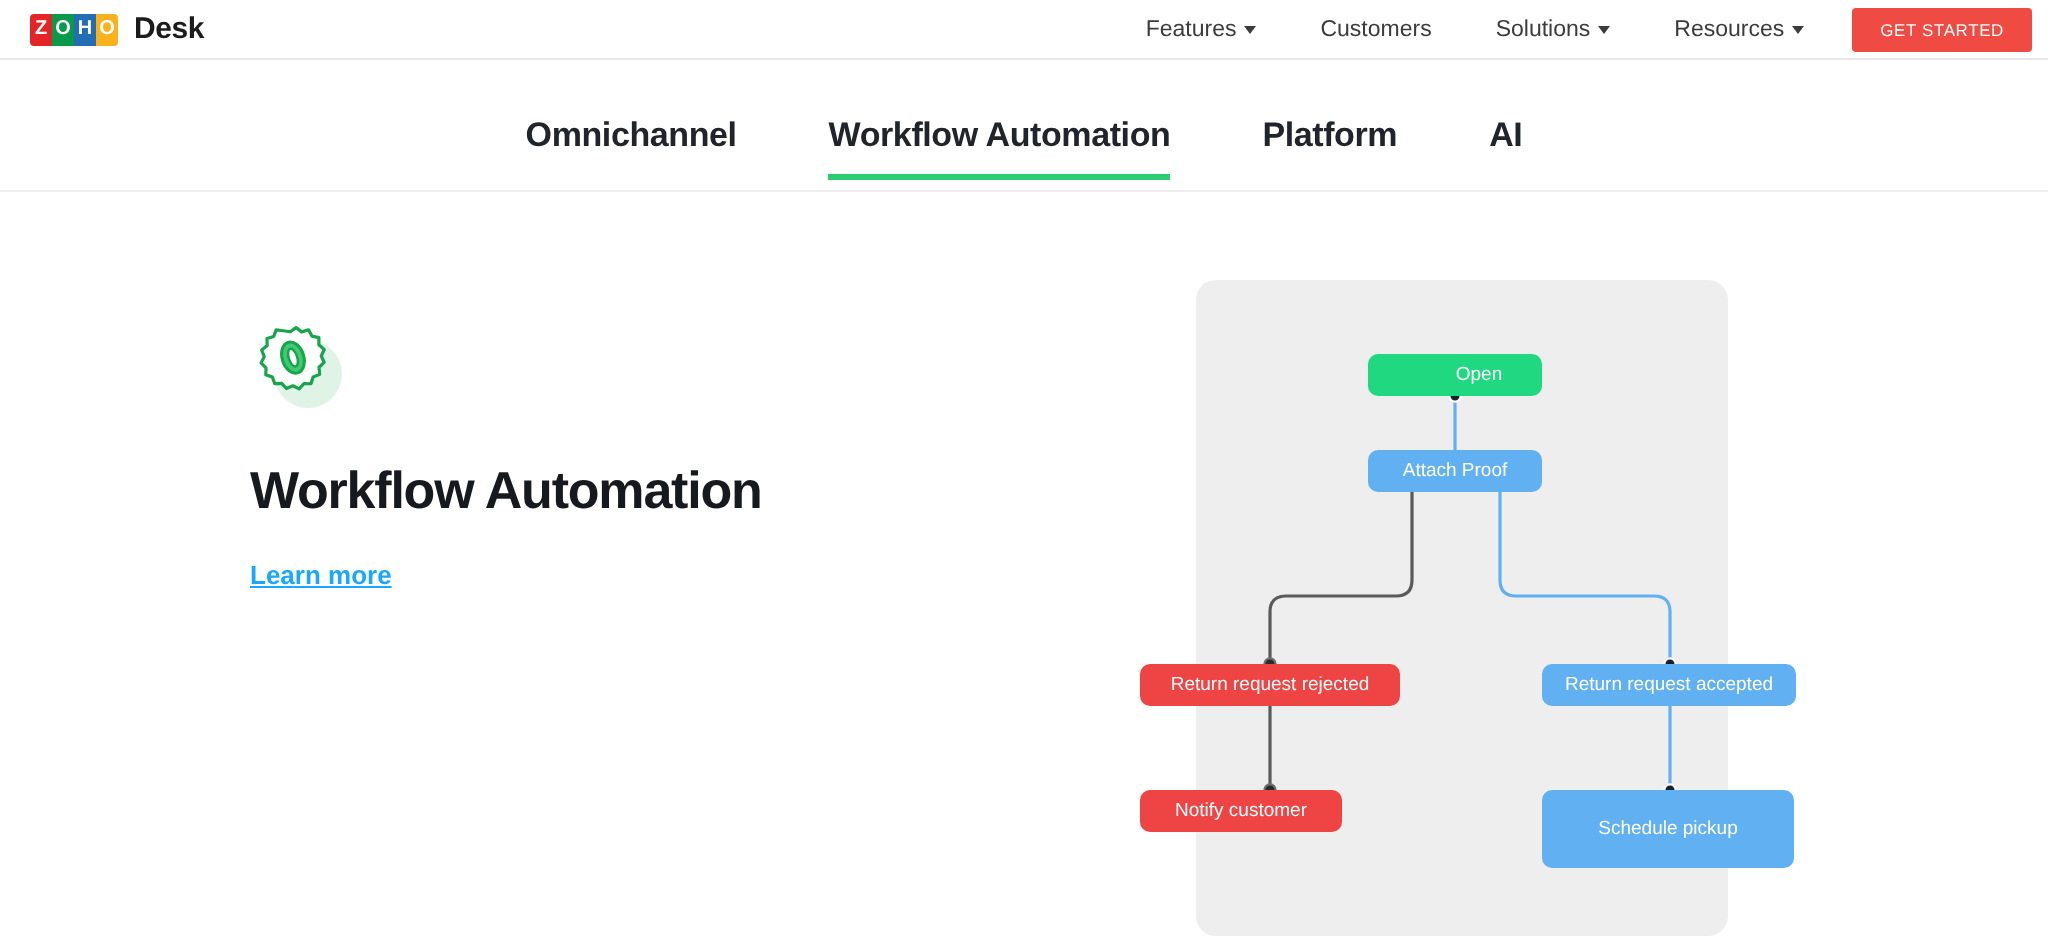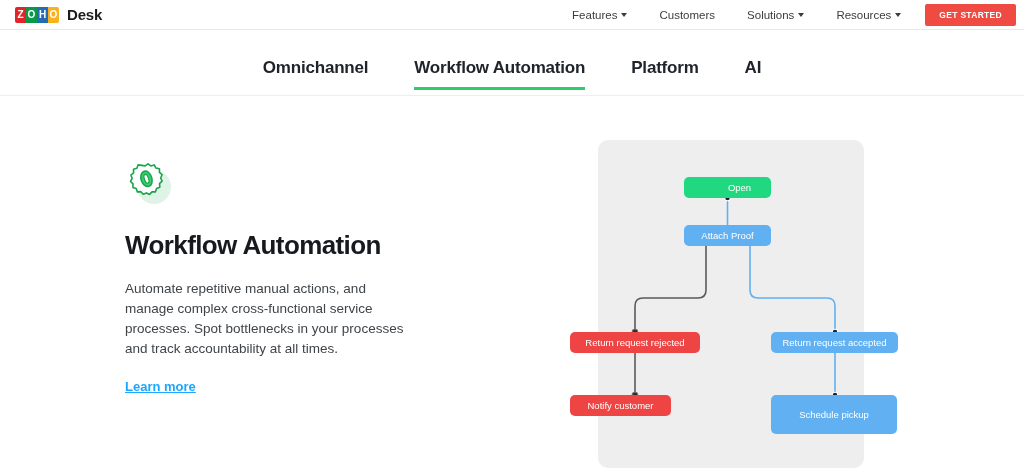--- a/index.html
+++ b/index.html
@@ -45,21 +45,21 @@
   }
   .caret {
     width: 0; height: 0; display: inline-block;
     border-left: 3.5px solid transparent;
     border-right: 3.5px solid transparent;
     border-top: 4px solid #3c3c3c;
     margin-top: 1px;
   }
   .cta {
     background: #ef4b42; color: #fff;
-    font-size: 8.5px; font-weight: bold; letter-spacing: 0.3px;
+    font-size: 8.5px; font-weight: normal; letter-spacing: 0.3px;
     padding: 0 14px; height: 22px;
     display: flex; align-items: center; justify-content: center;
     border-radius: 2px; margin-right: 8px; margin-left: 8px;
     cursor: pointer; white-space: nowrap;
   }
 
   
   .tabbar {
     position: absolute; left: 0; top: 47px;
     width: 1024px; height: 49px;
@@ -168,21 +168,20 @@
     <svg width="48" height="48" viewBox="0 0 48 48">
       <g transform="rotate(-18 22 22)">
         <path d="M22 4.5 L25.2 6.1 L28.6 5.0 L30.6 7.9 L34.2 8.0 L34.8 11.5 L37.9 13.3 L36.8 16.7 L38.6 19.8 L36.2 22.4 L36.6 25.9 L33.4 27.4 L32.6 30.9 L29.1 31.1 L27.0 34.0 L23.7 32.9 L20.6 34.6 L18.1 32.2 L14.6 32.5 L13.2 29.3 L9.8 28.4 L9.7 24.9 L6.9 22.8 L8.1 19.5 L6.5 16.4 L9.0 13.9 L8.8 10.4 L12.1 9.1 L13.1 5.7 L16.6 5.8 L18.8 3.0 Z" fill="#ffffff" stroke="#17a54a" stroke-width="1.6" stroke-linejoin="round"></path>
         <ellipse cx="22.5" cy="18.8" rx="5.4" ry="8.0" fill="#3fc972" stroke="#17a54a" stroke-width="1.5"></ellipse>
         <ellipse cx="22.5" cy="18.8" rx="2.1" ry="4.6" fill="#ffffff" stroke="#17a54a" stroke-width="1.2"></ellipse>
       </g>
     </svg>
   </div>
 
   <div class="headline">Workflow Automation</div>
-  <div class="body-copy">Automate repetitive manual actions, and manage complex cross-functional service processes. Spot bottlenecks in your processes and track accountability at all times.</div>
   <a class="learn-link" href="#">Learn more</a>
 </div>
 
 <div class="flowpanel"></div>
 
 <div class="flowstage">
   <svg width="1024" height="475">
 
     <path d="M727.5 198 L727.5 225" fill="none" stroke="#61b0f2" stroke-width="1.6"></path>
 

